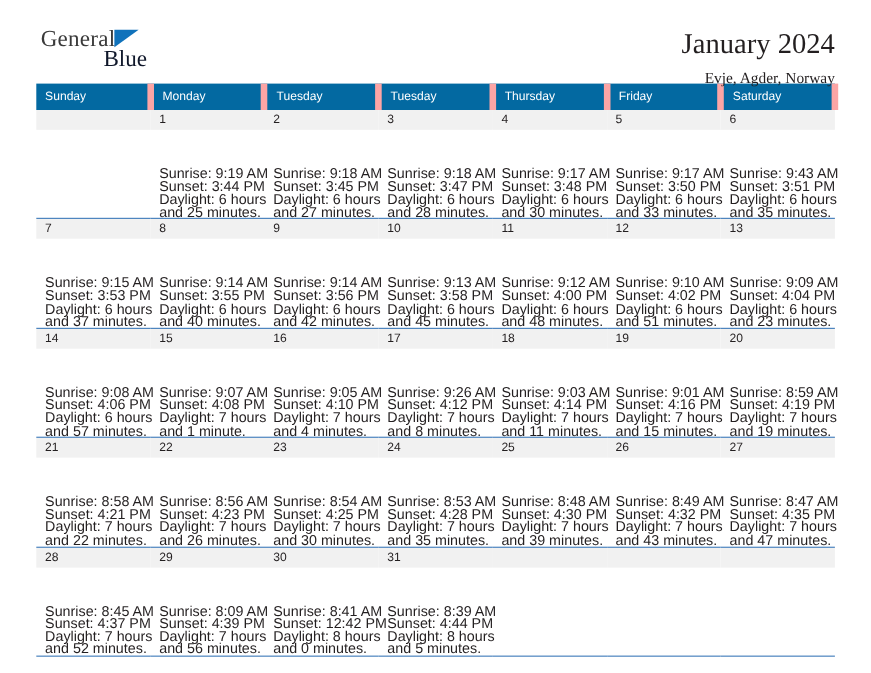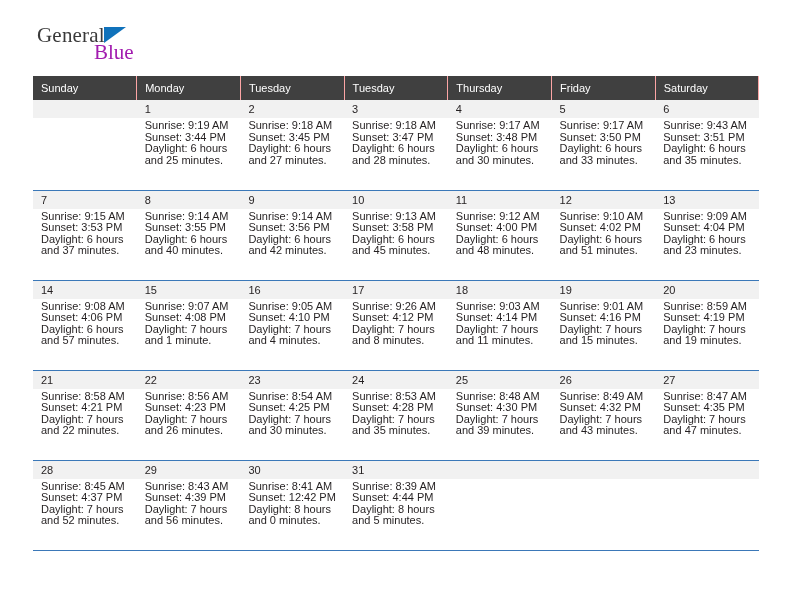--- a/index.html
+++ b/index.html
@@ -25,65 +25,69 @@
     font-size: 21px; letter-spacing: .2px; color: #3a3a3a;
     line-height: 22px; display: inline-block;
   }
   .logo-tri {
     display: inline-block; width: 0; height: 0; vertical-align: top;
     margin-left: -1px; margin-top: 3px;
     border-left: 22px solid #1072bb;
     border-bottom: 16px solid transparent;
   }
   .logo-blue {
-    font-size: 21px; color: #a21caf; line-height: 20px;
+    font-size: 21px; color: #0f172a; line-height: 20px;
     display: block; margin-left: 57px; margin-top: -4px;
   }
   .titles { text-align: right; padding-top: 1px; }
   .cal-title { font-size: 26px; color: #231f20; line-height: 30px; font-weight: normal; }
   .cal-subtitle { font-size: 14px; color: #231f20; line-height: 20px; margin-top: 7px; }
 
   
   .cal { width: 726px; border-collapse: collapse; table-layout: fixed; }
   .cal th {
-    background: #404040; color: #ffffff;
+    background: #0369a1; color: #ffffff;
     font-size: 11px; font-weight: normal; text-align: left;
     padding: 6px 0 6px 8px; height: 22px;
-    border-right: 1px solid #fca5a5;
+    border-right: 6px solid #fca5a5;
   }
   .cal col { width: 103.71px; }
 
   .week-row td {
     vertical-align: top; padding: 0;
     border-bottom: 1px solid #3b78b8;
     height: 90px;
   }
   .daynum-band {
     background: #f1f1f1; height: 18px; line-height: 18px;
     padding-left: 8px; font-size: 11px; color: #231f20;
   }
   .cell-body {
-    padding: 2px 6px 0 8px; font-size: 11px; line-height: 11.6px; color: #231f20;
+    padding: 2px 6px 0 8px; font-size: 13px; line-height: 11.6px; color: #231f20; margin-top: 32px;
   }
   .cell-body div { white-space: nowrap; }
   td.blank .cell-body { visibility: hidden; }
   td.blank .daynum-band { color: transparent; }
 </style>
 </head>
 <body>
 
 <div class="page">
 
   <div class="topbar">
 
     <div class="logo">
       <span class="logo-general">General</span><span class="logo-tri"></span>
       <span class="logo-blue">Blue</span>
     </div>
 
+    <div class="titles">
+      <div class="cal-title">January 2024</div>
+      <div class="cal-subtitle">Evje, Agder, Norway</div>
+    </div>
 
   </div>
 
   <table class="cal">
     <colgroup>
       <col>
         <col>
         <col>
         <col>
         <col>
@@ -368,21 +372,21 @@
             <div class="cell-body">
               <div>Sunrise: 8:45 AM</div>
               <div>Sunset: 4:37 PM</div>
               <div>Daylight: 7 hours</div>
               <div>and 52 minutes.</div>
             </div>
           </td>
           <td>
             <div class="daynum-band">29</div>
             <div class="cell-body">
-              <div>Sunrise: 8:43 AM</div>
+              <div>Sunrise: 8:09 AM</div>
               <div>Sunset: 4:39 PM</div>
               <div>Daylight: 7 hours</div>
               <div>and 56 minutes.</div>
             </div>
           </td>
           <td>
             <div class="daynum-band">30</div>
             <div class="cell-body">
               <div>Sunrise: 8:41 AM</div>
               <div>Sunset: 12:42 PM</div>

